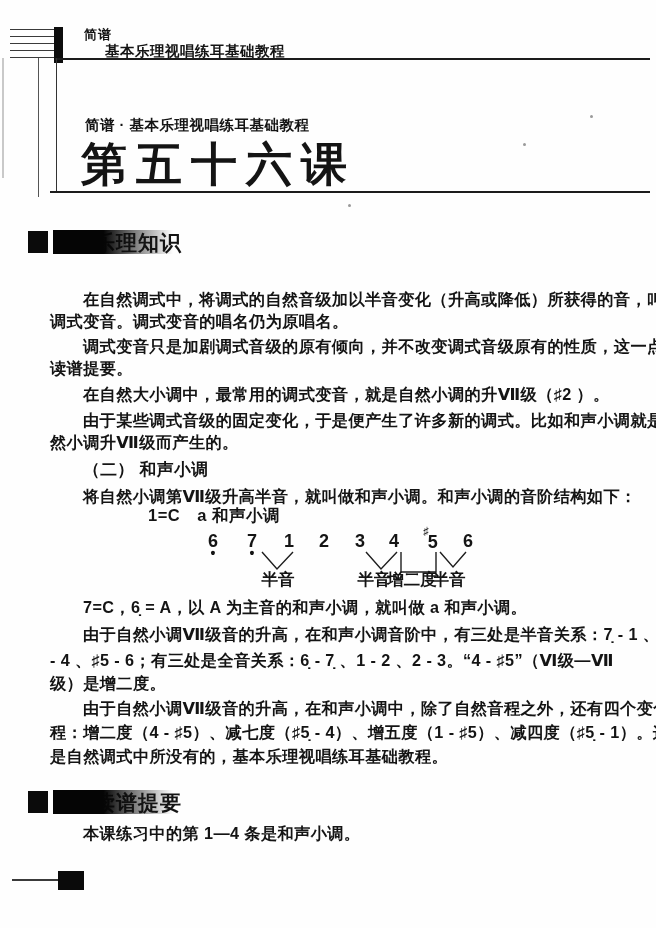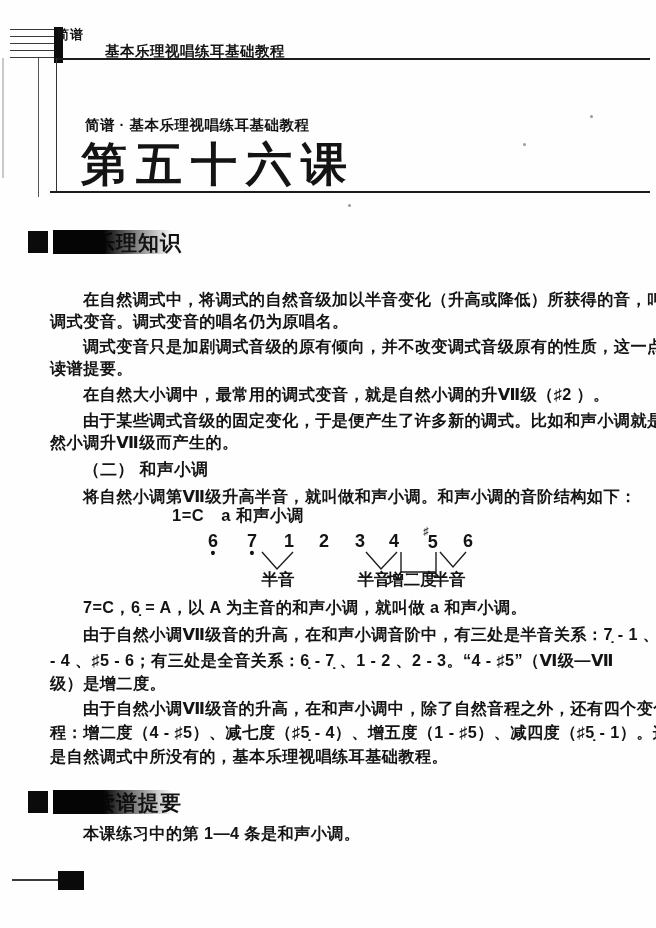--- a/index.html
+++ b/index.html
@@ -10,40 +10,40 @@
     font-family:"Liberation Sans","DejaVu Sans",sans-serif;
     color:#141414;
     overflow:hidden;
   }
   
   .ruled-lines{
     position:absolute;left:10px;top:29px;width:46px;height:35px;
     background:repeating-linear-gradient(to bottom,#3a3a3a 0,#3a3a3a 1px,transparent 1px,transparent 7px);
   }
   .head-black-bar{position:absolute;left:54px;top:27px;width:9px;height:36px;background:#0d0d0d;}
-  .imprint-top{position:absolute;left:56px;top:26px;font-size:13px;font-weight:700;letter-spacing:1px;}
+  .imprint-top{position:absolute;left:84px;top:26px;font-size:13px;font-weight:700;letter-spacing:1px;}
   .imprint-bottom{position:absolute;left:69px;top:42px;font-size:14.5px;font-weight:700;letter-spacing:.5px;margin-left:36px;}
   .top-rule{position:absolute;left:55px;top:58px;width:595px;height:2px;background:#1c1c1c;}
   .vline-outer{position:absolute;left:38px;top:58px;width:1px;height:139px;background:#555;}
   .vline-inner{position:absolute;left:56px;top:58px;width:1px;height:135px;background:#333;}
   
   .series-line{position:absolute;left:85px;top:116px;font-size:14.5px;font-weight:700;letter-spacing:.5px;}
   .lesson-title{position:absolute;left:81px;top:134px;font-size:46px;font-weight:900;letter-spacing:9px;}
   .title-underline{position:absolute;left:50px;top:191px;width:600px;height:2px;background:#1c1c1c;}
   
   .sec-header{position:absolute;left:28px;height:26px;width:260px;}
   .sec-sq{position:absolute;left:0;top:2px;width:20px;height:22px;background:#0b0b0b;}
   .sec-bar{position:absolute;left:25px;top:1px;width:120px;height:24px;z-index:2;
     background:linear-gradient(to right,#050505 0%,#050505 42%,rgba(20,20,20,.55) 68%,rgba(20,20,20,0) 100%);}
   .sec-title{position:absolute;left:66px;top:0;font-size:21px;font-weight:800;letter-spacing:1px;z-index:1;}
   
   .line{position:absolute;left:50px;font-size:16.2px;font-weight:600;letter-spacing:.4px;white-space:pre;line-height:20px;}
   .line.ind{left:83px;}
   .subhead{font-weight:800;font-size:16.8px;}
-  .keyline{position:absolute;left:148px;font-size:16.5px;font-weight:800;letter-spacing:.5px;white-space:pre;margin-left:24px;}
+  .keyline{position:absolute;left:148px;font-size:16.5px;font-weight:800;letter-spacing:.5px;white-space:pre;}
   
   .scale{position:absolute;left:0;top:0;width:656px;height:0;}
   .tok{position:absolute;top:531px;transform:translateX(-50%);font-size:18px;font-weight:800;text-align:center;width:22px;height:26px;}
   .tok .sharp{font-size:11px;position:relative;top:-6px;left:1px;font-weight:800;}
   .tok .dot{position:absolute;left:0;right:0;top:17px;font-size:14px;line-height:10px;text-align:center;}
   .tok.sharped .dot{left:6px;}
   .scale-label{position:absolute;top:569px;transform:translateX(-50%);font-size:16.5px;font-weight:700;white-space:pre;}
   .connectors{position:absolute;left:200px;top:549px;}
   
   .footer-line{position:absolute;left:12px;top:879px;width:46px;height:2px;background:#3a3a3a;}

